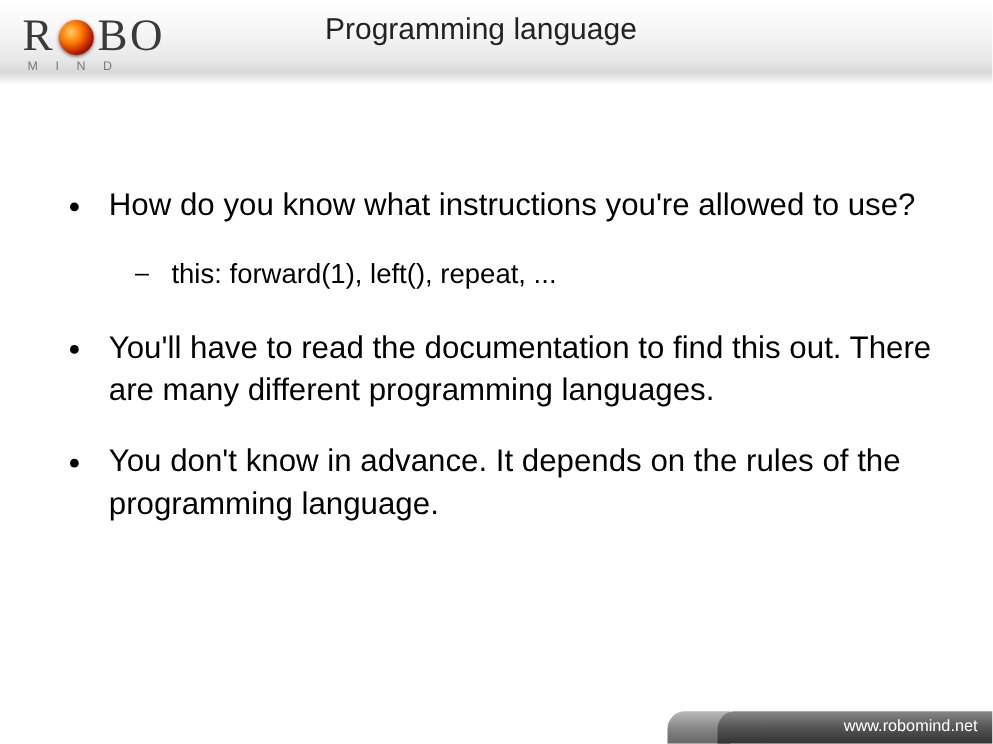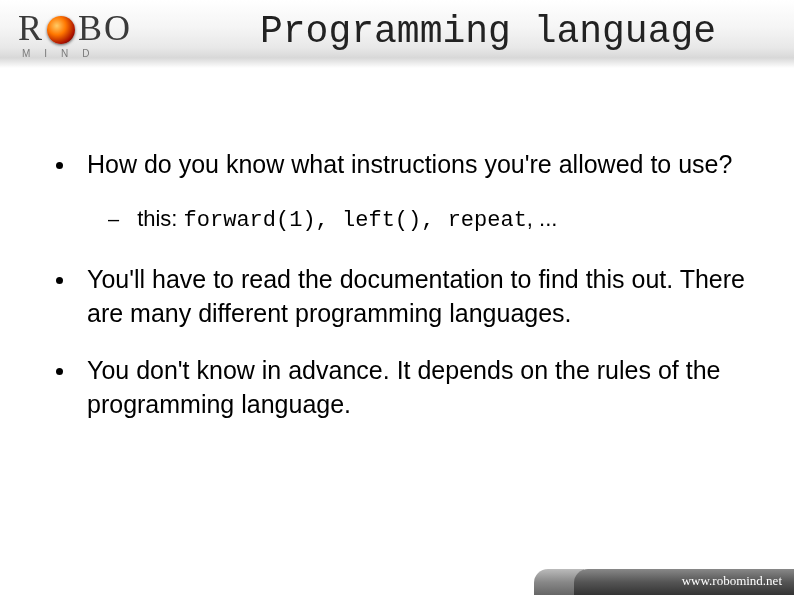--- a/index.html
+++ b/index.html
@@ -51,24 +51,23 @@
     font-family: Verdana, sans-serif;
     font-size: 10px;
     letter-spacing: 14px;
     color: #7a7a7a;
     margin-left: 4px;
   }
   .title {
     position: absolute;
     left: 260px;
     top: 10px;
-    font-size: 38px;
+    font-size: 24px;
     color: #222222;
     font-weight: 400;
-    font-family: Liberation Mono, monospace;
   }
   .content {
     padding: 60px 40px 0 56px;
   }
   .bullet-item {
     display: flex;
     align-items: flex-start;
     margin-bottom: 24px;
     margin-top: 20px;
   }
@@ -97,21 +96,21 @@
     font-size: 20px;
     margin-right: 18px;
     margin-top: 2px;
     color: #000;
   }
   .sub-text {
     font-size: 22px;
     color: #000;
   }
   .code {
-    font-family: Liberation Mono, monospace;
+    font-family: Liberation Sans, sans-serif;
   }
   .footer {
     position: absolute;
     bottom: 0;
     left: 0;
     width: 100%;
     height: 26px;
     display: flex;
     justify-content: flex-end;
     align-items: stretch;
@@ -140,21 +139,21 @@
     background: linear-gradient(to bottom, #bbbbbb 0%, #888888 50%, #666666 100%);
     border-top-left-radius: 14px;
     z-index: -1;
   }
   .footer-text {
     position: absolute;
     right: 12px;
     top: 4px;
     color: #ffffff;
     font-size: 13px;
-    font-family: Liberation Serif, serif;
+    font-family: Liberation Sans, sans-serif;
   }
 </style>
 </head>
 <body>
 
 <div class="header">
   <div class="logo">
     <div class="logo-main">
       <span>R</span>
       <span class="logo-orb"></span>

